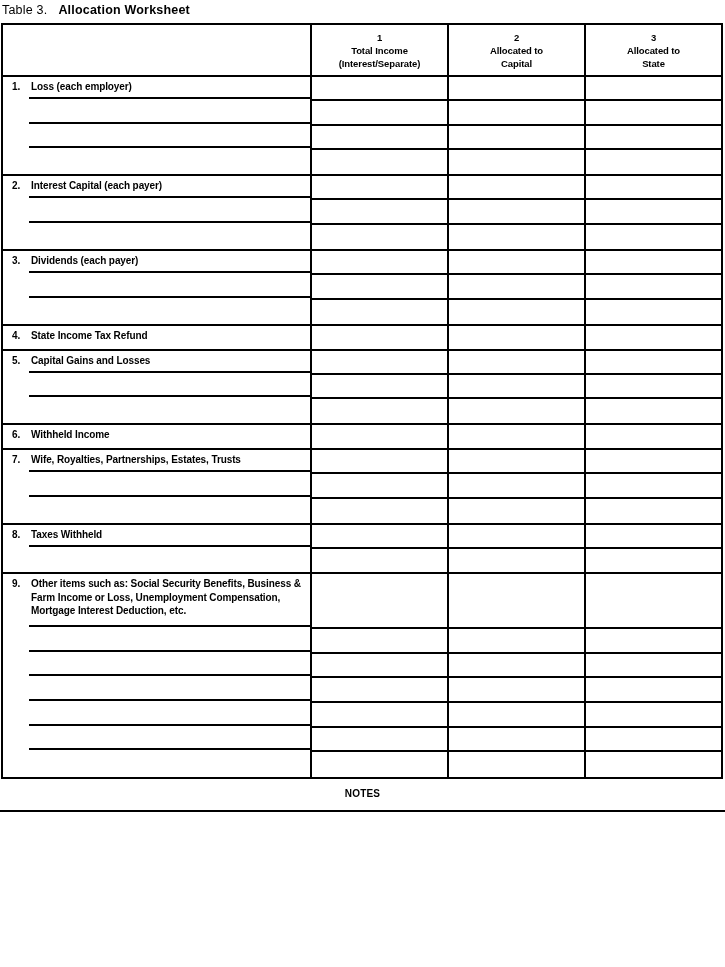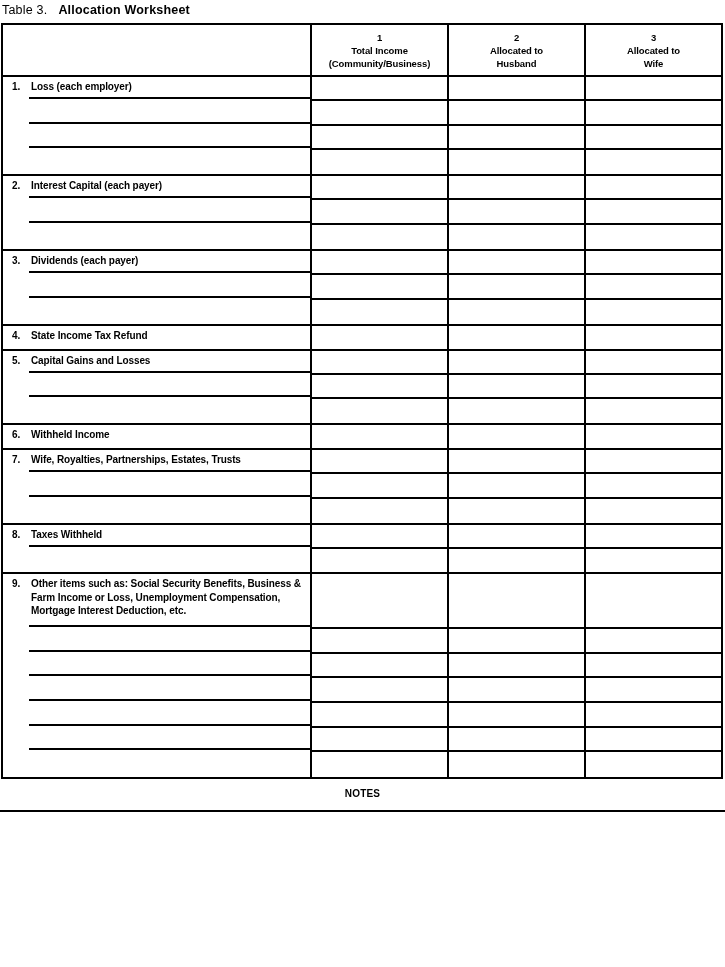--- a/index.html
+++ b/index.html
@@ -64,31 +64,31 @@
     <span class="t-num">Table 3.</span><span class="t-name">Allocation Worksheet</span>
   </div>
 
   <div class="worksheet">
 
     <div class="hdr">
       <div class="cell-desc"></div>
       <div class="cell-amt">
         <div>1</div>
         <div>Total Income</div>
-        <div>(Community/Business)</div>
+        <div>(Interest/Separate)</div>
       </div>
       <div class="cell-amt">
         <div>2</div>
         <div>Allocated to</div>
-        <div>Husband</div>
+        <div>Capital</div>
       </div>
       <div class="cell-amt">
         <div>3</div>
         <div>Allocated to</div>
-        <div>Wife</div>
+        <div>State</div>
       </div>
     </div>
 
     <div class="item i1">
       <div class="row">
         <div class="cell-desc">
           <span class="num">1.</span>
           <span>Loss (each employer)</span>
         </div>
         <div class="cell-amt"></div>

